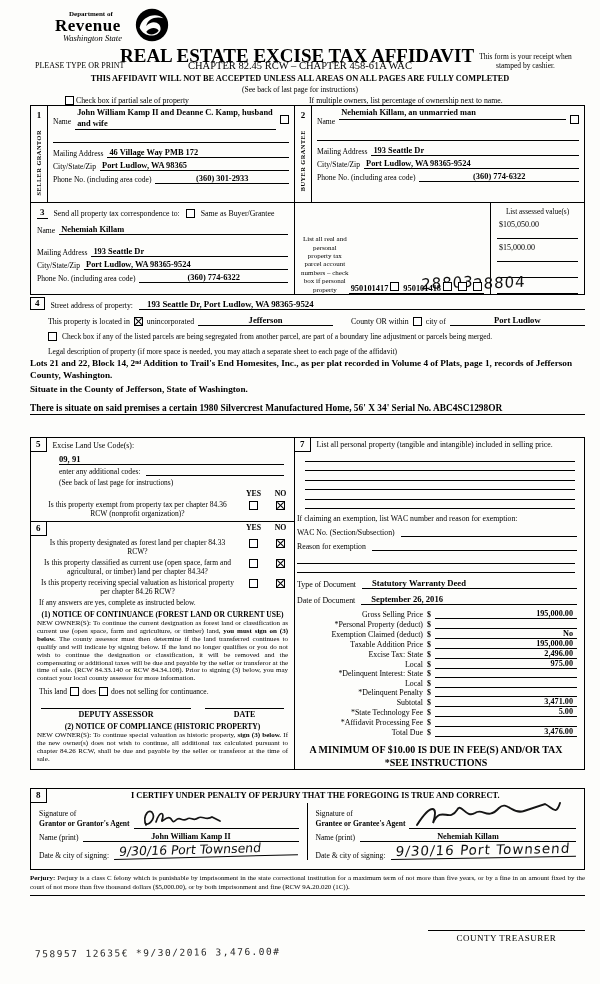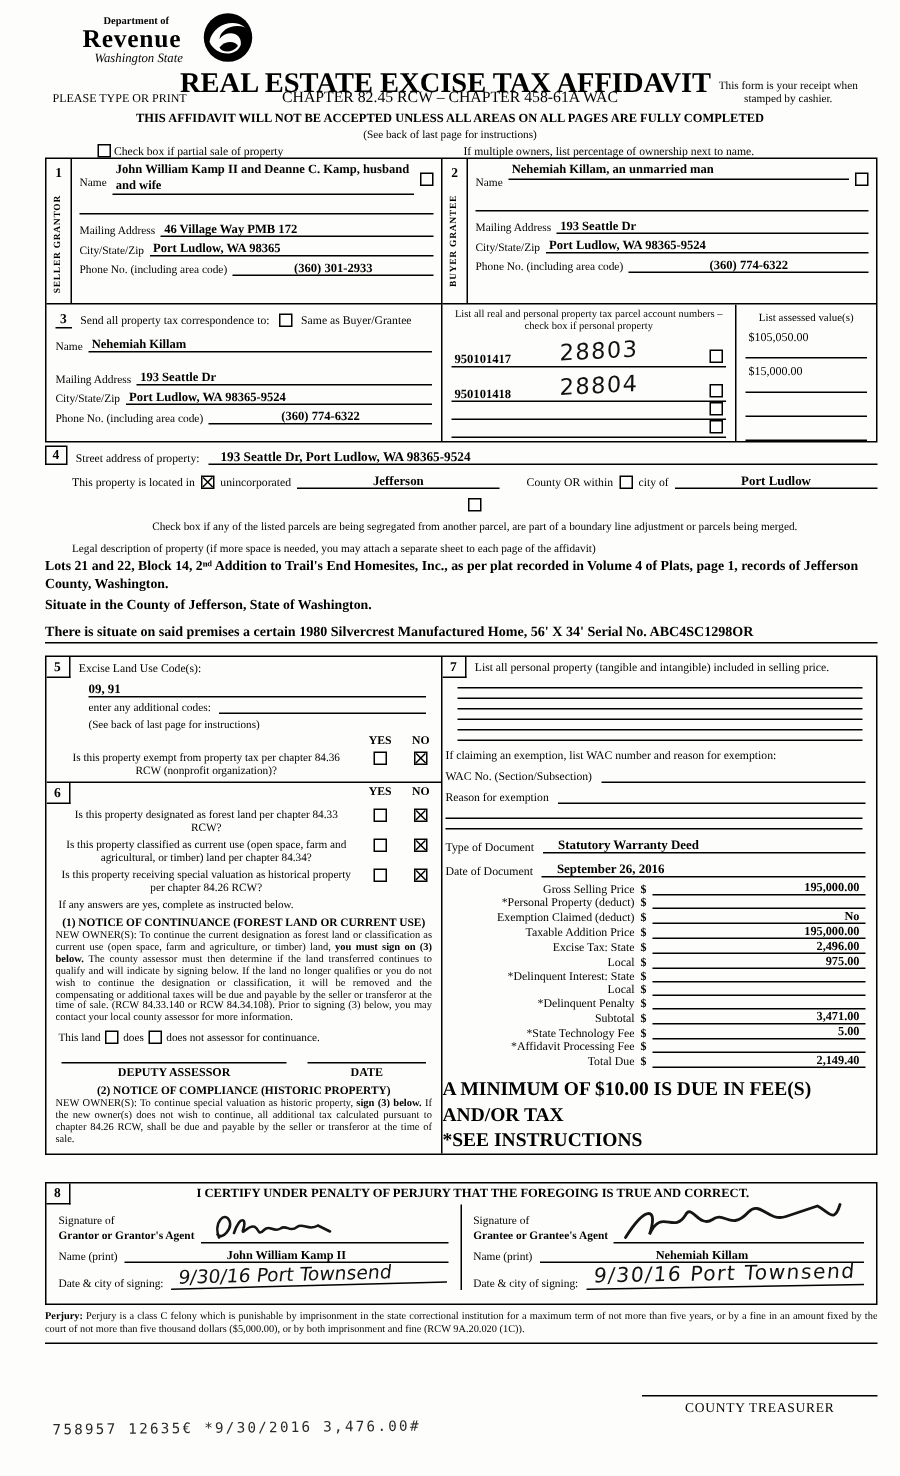--- a/index.html
+++ b/index.html
@@ -56,42 +56,42 @@
   .pctbox { width:9px; height:9px; border:1px solid #000; flex:none; margin-top:8px; }
   .sprow { height:10px; border-bottom:1px solid #000; margin:0 0 2px; }
   .mt { margin-top:3px; }
   .phval { flex:0 0 150px; text-align:center; }
 
   .s3 { padding:4px 6px 2px; display:flex; flex-direction:column; }
   .s3 .head { display:flex; gap:6px; font-size:7.8px; align-items:center; }
   .s3 .head .n { font-weight:bold; font-size:9px; border-bottom:1px solid #000; padding:0 3px 1px; }
 
   .parcels { display:flex; }
-  .pleft { flex:1; padding:2px 6px 0; display:flex; flex-direction:column; }
+  .pleft { flex:1; padding:2px 6px 0; display:flex; flex-direction:row;align-items:flex-end; }
   .phead { font-size:7px; text-align:center; line-height:1.2; }
   .prow { display:flex; align-items:flex-end; border-bottom:1px solid #000; position:relative; }
   .prow .pn { font-weight:bold; font-size:8.4px; padding:0 2px; }
   .prow .cb { margin:0 2px 2px auto; }
   .prow.tall { height:23px; }
   .prow.short { height:12px; }
   .pscript { position:absolute; left:72px; bottom:1px; font-size:15px; transform:rotate(-3deg) skewX(-4deg); letter-spacing:1px; }
   .pright { width:94px; border-left:1px solid #000; padding:2px 6px 0; display:flex; flex-direction:column; }
   .vhead { font-size:7.3px; text-align:center; padding:2px 0 4px; }
   .vrow { border-bottom:1px solid #000; font-size:8px; padding:0 2px; }
   .vrow.tall { height:19px; margin-bottom:4px;}
   .vrow.short { height:12px; }
 
   
   .sec4 { position:absolute; top:297px; width:555px; font-size:7.8px; }
   .numbox { border:1px solid #000; font-weight:bold; font-size:9px; padding:0 4px 1px; flex:none; }
   .s4row { display:flex; align-items:flex-end; gap:6px; }
   .s4row .val { flex:1; border-bottom:1px solid #000; font-weight:bold; font-size:8.8px; padding:0 8px; }
   .locrow { display:flex; align-items:flex-end; gap:4px; margin:5px 0 0 18px; }
   .locrow .uval { border-bottom:1px solid #000; font-weight:bold; font-size:8.6px; text-align:center; }
-  .segrow { display:flex; gap:5px; margin:6px 0 0 18px; align-items:center;flex-direction:column; }
+  .segrow { display:flex; gap:5px; margin:6px 0 0 18px; align-items:center; }
   .legal-lab { margin:6px 0 0 18px; font-size:7.5px; }
   .legal { font-weight:bold; font-size:9.2px; line-height:1.3; margin-top:2px; }
   .premises { font-weight:bold; font-size:9.4px; border-bottom:1.5px solid #000; margin-top:7px; padding-bottom:1px; }
 
   
   .cols { position:absolute; top:437px; width:555px; height:333px; border:1.5px solid #000; display:flex; }
   .lcol { width:264px; border-right:1px solid #000; display:flex; flex-direction:column; overflow:hidden; }
   .rcol { flex:1; display:flex; flex-direction:column; overflow:hidden; padding:0 7px 0 0; }
   .seccell { border-right:1px solid #000; border-bottom:1px solid #000; font-weight:bold; font-size:9px;
              padding:1px 5px 2px; flex:none; align-self:flex-start; }
@@ -124,21 +124,21 @@
   .exintro { font-size:7.8px; margin:5px 0 0 2px; }
   .labrow { display:flex; align-items:flex-end; gap:6px; font-size:7.8px; margin:4px 0 0 2px; }
   .labrow .ln { flex:1; border-bottom:1px solid #000; height:10px; }
   .blank2 { height:10.5px; border-bottom:1px solid #000; margin:0 2px; }
   .docrow { display:flex; align-items:flex-end; gap:6px; font-size:7.9px; margin:5px 0 0 2px; }
   .docrow .dv { flex:1; border-bottom:1px solid #000; font-weight:bold; font-size:8.6px; padding:0 10px; }
   .feerow { display:flex; align-items:flex-end; height:10.7px; font-size:7.9px; }
   .feerow .fl { width:128px; text-align:right; white-space:nowrap; }
   .feerow .ds { width:12px; text-align:center; font-weight:bold; }
   .feerow .fv { flex:1; border-bottom:1px solid #000; text-align:right; font-weight:bold; font-size:8.2px; padding-right:4px; }
-  .minimum { text-align:left; font-weight:bold; font-size:13px; margin-top:6px; line-height:1.3; }
+  .minimum { text-align:center; font-weight:bold; font-size:10px; margin-top:6px; line-height:1.3; }
 
   
   .sec8 { position:absolute; top:788px; width:555px; height:82px; border:1.5px solid #000; }
   .s8head { display:flex; }
   .s8head .cert { flex:1; text-align:center; font-weight:bold; font-size:8.4px; padding-top:2px; }
   .sigcols { display:flex;justify-content:flex-end; }
   .sigcol { width:50%; padding:2px 8px 0; }
   .sigcol.lft { border-right:1px solid #000; }
   .sigrow { display:flex; align-items:flex-end; }
   .siglab { font-size:7.6px; line-height:1.3; white-space:nowrap; }
@@ -388,21 +388,21 @@
             <span class="qc"><span class="cb on"></span></span>
           </div>
           <div class="smallnote">If any answers are yes, complete as instructed below.</div>
           <div class="ntitle">(1) NOTICE OF CONTINUANCE (FOREST LAND OR CURRENT USE)</div>
           <div class="npara"><span>NEW OWNER(S): To continue the current designation as forest land or classification as current use (open space, farm and agriculture, or timber) land, </span><span class="bv">you must sign on (3) below.</span><span>  The county assessor must then determine if the land transferred continues to qualify and will indicate by signing below.  If the land no longer qualifies or you do not wish to continue the designation or classification, it will be removed and the compensating or additional taxes will be due and payable by the seller or transferor at the time of sale.  (RCW 84.33.140 or RCW 84.34.108). Prior to signing (3) below, you may contact your local county assessor for more information.</span></div>
           <div class="landrow">
             <span>This land</span>
             <span class="cb"></span>
             <span>does</span>
             <span class="cb"></span>
-            <span>does not assessor for continuance.</span>
+            <span>does not selling for continuance.</span>
           </div>
           <div class="deprow">
             <div class="l1">DEPUTY ASSESSOR</div>
             <div class="l2">DATE</div>
           </div>
           <div class="ntitle">(2) NOTICE OF COMPLIANCE (HISTORIC PROPERTY)</div>
           <div class="npara"><span>NEW OWNER(S):  To continue special valuation as historic property, </span><span class="bv">sign (3) below.</span><span>  If the new owner(s) does not wish to continue, all additional tax calculated pursuant to chapter 84.26 RCW, shall be due and payable by the seller or transferor at the time of sale.</span></div>
           <div class="ownsig">(3)  OWNER(S) SIGNATURE</div>
 
         </div>
@@ -495,21 +495,21 @@
             <span class="fv">5.00</span>
           </div>
         <div class="feerow">
             <span class="fl">*Affidavit Processing Fee</span>
             <span class="ds">$</span>
             <span class="fv"></span>
           </div>
         <div class="feerow">
             <span class="fl">Total Due</span>
             <span class="ds">$</span>
-            <span class="fv">2,149.40</span>
+            <span class="fv">3,476.00</span>
           </div>
         <div class="minimum">
           <div>A MINIMUM OF $10.00 IS DUE IN FEE(S) AND/OR TAX</div>
           <div>*SEE INSTRUCTIONS</div>
         </div>
       </div>
     </div>
 
     <div class="sec8">
       <div class="s8head">

